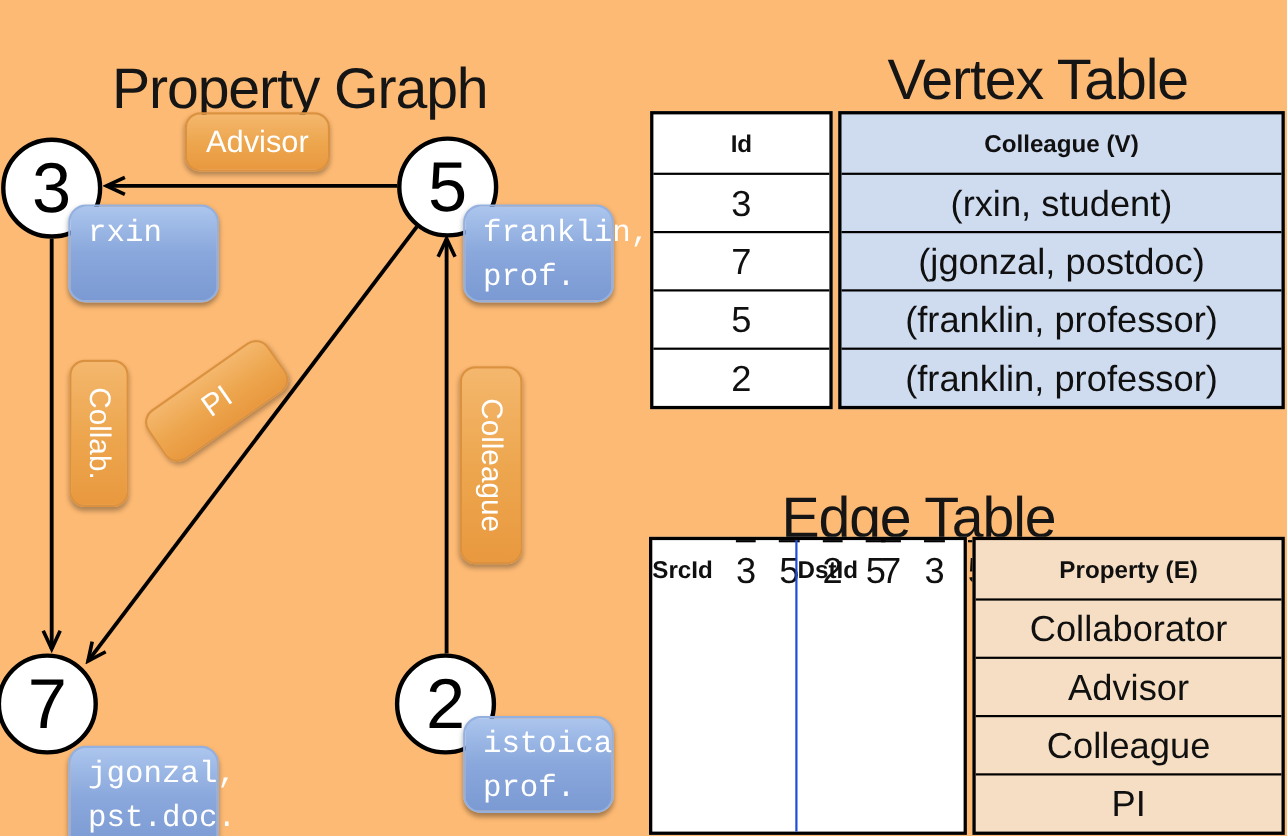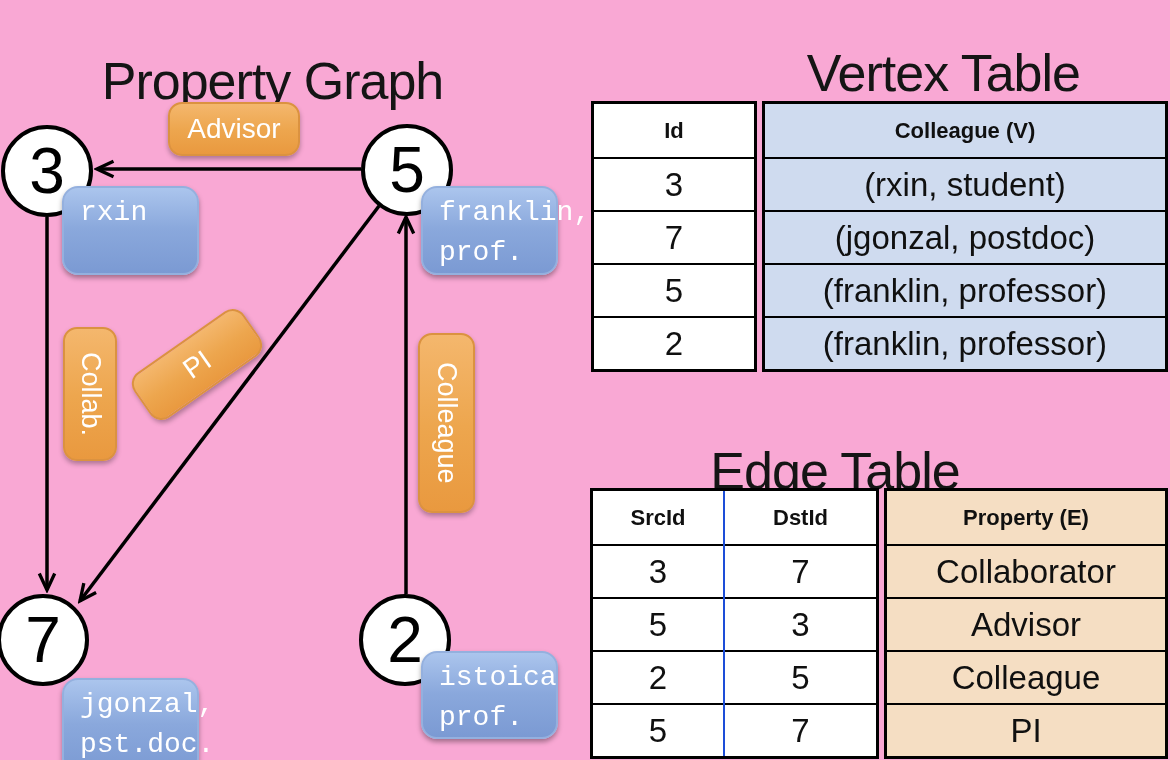--- a/index.html
+++ b/index.html
@@ -1,17 +1,17 @@
 <!DOCTYPE html>
 <html><head>
 <meta charset="utf-8">
 <style>
   html,body{margin:0;padding:0;background:#ffffff;}
   body{width:1170px;height:760px;overflow:hidden;font-family:"Liberation Sans",sans-serif;}
-  .stage{position:relative;width:1170px;height:760px;background:#f9a8d4;}
+  .stage{position:relative;width:1170px;height:760px;background:#fdba74;}
 
   .fig-title{position:absolute;font-size:52px;font-weight:400;color:#151515;
              letter-spacing:-1px;text-align:center;white-space:nowrap;}
 
   
   .graph-panel{position:absolute;left:0;top:0;width:580px;height:760px;}
   .edges-svg{position:absolute;left:0;top:0;z-index:1;}
 
   .node{position:absolute;width:92px;height:92px;box-sizing:border-box;
         border:4px solid #000;border-radius:50%;background:#fff;z-index:2;
@@ -38,21 +38,21 @@
   .tbl{position:absolute;}
   .tcol{position:absolute;box-sizing:border-box;border:3px solid #000;background:#fff;}
   .cell{height:53px;box-sizing:border-box;display:flex;align-items:center;
         justify-content:center;font-size:33px;color:#101010;white-space:nowrap;}
   .cell+.cell{border-top:2px solid #000;}
   .cell.hdr{font-weight:bold;font-size:22px;}
 
   .vt-prop{background:#CFDBEF;}
   .et-prop{background:#F5DEC3;}
   .et-ids{display:flex;padding:0;}
-  .subcol{display:flex;flex-direction:column;}
+  .subcol{display:flex;flex-direction:row;gap:21px;}
   .subcol.dst{border-left:2px solid #1d4ed8;}
 </style>
 </head>
 <body>
 
 <div class="stage">
 
   <section class="graph-panel">
 
     <h1 class="fig-title" style="left:0;top:16px;width:545px;">Property Graph</h1>

